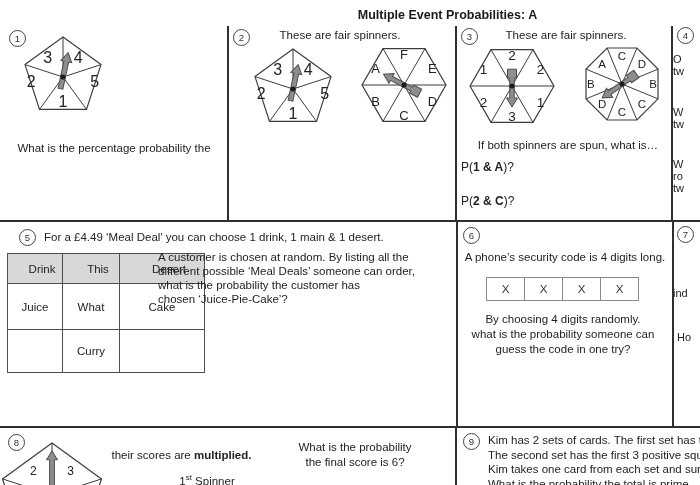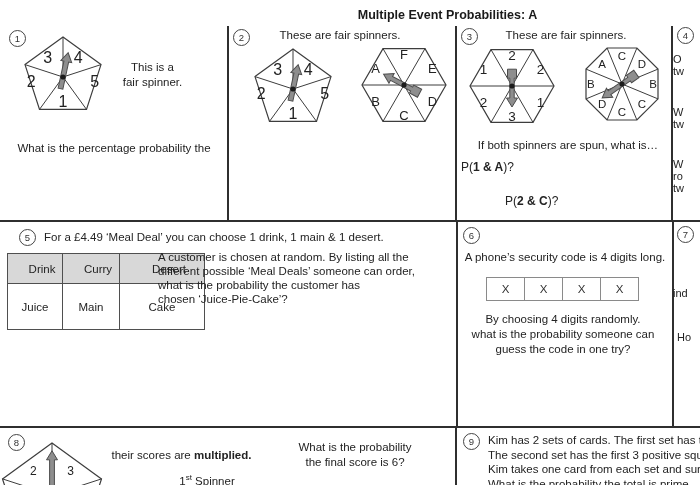--- a/index.html
+++ b/index.html
@@ -55,22 +55,20 @@
         <text x="-15.3" y="-19.5" text-anchor="middle" dominant-baseline="central" font-size="16">3</text>
         <text x="15.3" y="-19.5" text-anchor="middle" dominant-baseline="central" font-size="16">4</text>
         <text x="-31.7" y="4.5" text-anchor="middle" dominant-baseline="central" font-size="16">2</text>
         <text x="31.7" y="4.5" text-anchor="middle" dominant-baseline="central" font-size="16">5</text>
         <text x="0.0" y="24.0" text-anchor="middle" dominant-baseline="central" font-size="16">1</text>
         <g transform="rotate(-78)">
           <polygon points="-12,2.4 15.8,2.4 15.8,5.5 24.8,0 15.8,-5.5 15.8,-2.4 -12,-2.4" fill="#8e8e8e" stroke="#4c4c4c" stroke-width="1"></polygon>
         </g>
         <circle cx="0" cy="0" r="2.6" fill="#1c1c1c"></circle>
       </svg></div>
-  <div class="t c" style="left:100px;top:60px;width:105px;">This is a
-fair spinner.</div>
   <div class="t c" style="left:2px;top:126px;width:224px;text-align:center;">
     <div>What is the percentage probability the</div>
   </div>
 
   <div class="qnum" style="left:233px;top:29px;">2</div>
   <div class="t c" style="left:240px;top:28px;width:200px;">These are fair spinners.</div>
   <div class="spinner" style="left: 243px; top: 39px; width: 100px; height: 100px;"><svg width="100" height="100" viewBox="-50 -50 100 100">
         <polygon points="0.0,-40.0 38.0,-12.4 23.5,32.4 -23.5,32.4 -38.0,-12.4" fill="#ffffff" stroke="#3d3d3d" stroke-width="1.2"></polygon>
         <line x1="0" y1="0" x2="0.0" y2="-40.0" stroke="#3d3d3d" stroke-width="1"></line>
         <line x1="0" y1="0" x2="38.0" y2="-12.4" stroke="#3d3d3d" stroke-width="1"></line>
@@ -146,44 +144,49 @@
         <text x="-19.9" y="-19.9" text-anchor="middle" dominant-baseline="central" font-size="11.5">A</text>
         <text x="-0.0" y="-28.1" text-anchor="middle" dominant-baseline="central" font-size="11.5">C</text>
         <text x="19.9" y="-19.9" text-anchor="middle" dominant-baseline="central" font-size="11.5">D</text>
         <g transform="rotate(145)">
           <polygon points="-17.55,4.5 -8.55,4.5 -8.55,2.2 15.18,2.2 15.18,5.5 24.18,0 15.18,-5.5 15.18,-2.2 -8.55,-2.2 -8.55,-4.5 -17.55,-4.5" fill="#8e8e8e" stroke="#4c4c4c" stroke-width="1"></polygon>
         </g>
         <circle cx="0" cy="0" r="2.6" fill="#1c1c1c"></circle>
       </svg></div>
   <div class="t c" style="left:468px;top:138px;width:200px;">If both spinners are spun, what is…</div>
   <div class="plabel" style="left:461px;top:160px;"><span>P(</span><span class="bd">1 &amp; A</span><span>)?</span></div>
-  <div class="plabel" style="left:461px;top:194px;margin-left:44px;"><span>P(</span><span class="bd">2 &amp; C</span><span>)?</span></div>
+  <div class="plabel" style="left:461px;top:194px;"><span>P(</span><span class="bd">2 &amp; C</span><span>)?</span></div>
 
   <div class="qnum" style="left:677px;top:27px;">4</div>
   <div class="frag" style="left:673px;top:53px;">O</div>
   <div class="frag" style="left:673px;top:65px;">tw</div>
   <div class="frag" style="left:673px;top:106px;">W</div>
   <div class="frag" style="left:673px;top:118px;">tw</div>
   <div class="frag" style="left:673px;top:158px;">W</div>
   <div class="frag" style="left:673px;top:170px;">ro</div>
   <div class="frag" style="left:673px;top:182px;">tw</div>
 
   <div class="qnum" style="left:19px;top:229px;">5</div>
   <div class="t nw" style="left:44px;top:230px;">For a £4.49 ‘Meal Deal’ you can choose 1 drink, 1 main &amp; 1 desert.</div>
   <table class="meal">
     <tbody>
         <tr>
       <th class="colA rh0">Drink</th>
-      <th class="colB rh0">Curry</th>
+      <th class="colB rh0">This</th>
       <th class="colC rh0">Desert</th>
     </tr>
     <tr>
       <td class="rh2">Juice</td>
-      <td class="rh2">Main</td>
+      <td class="rh2">What</td>
       <td class="rh2">Cake</td>
+    </tr>
+    <tr>
+      <td class="rh3"></td>
+      <td class="rh3">Curry</td>
+      <td class="rh3"></td>
     </tr>
   </tbody>
     </table>
   <div class="t" style="left:158px;top:250px;width:300px;line-height:14px;">A customer is chosen at random. By listing all the
 different possible ‘Meal Deals’ someone can order,
 what is the probability the customer has
 chosen ‘Juice-Pie-Cake’?</div>
 
   <div class="qnum" style="left:463px;top:227px;">6</div>
   <div class="t c" style="left:460px;top:250px;width:210px;">A phone’s security code is 4 digits long.</div>

